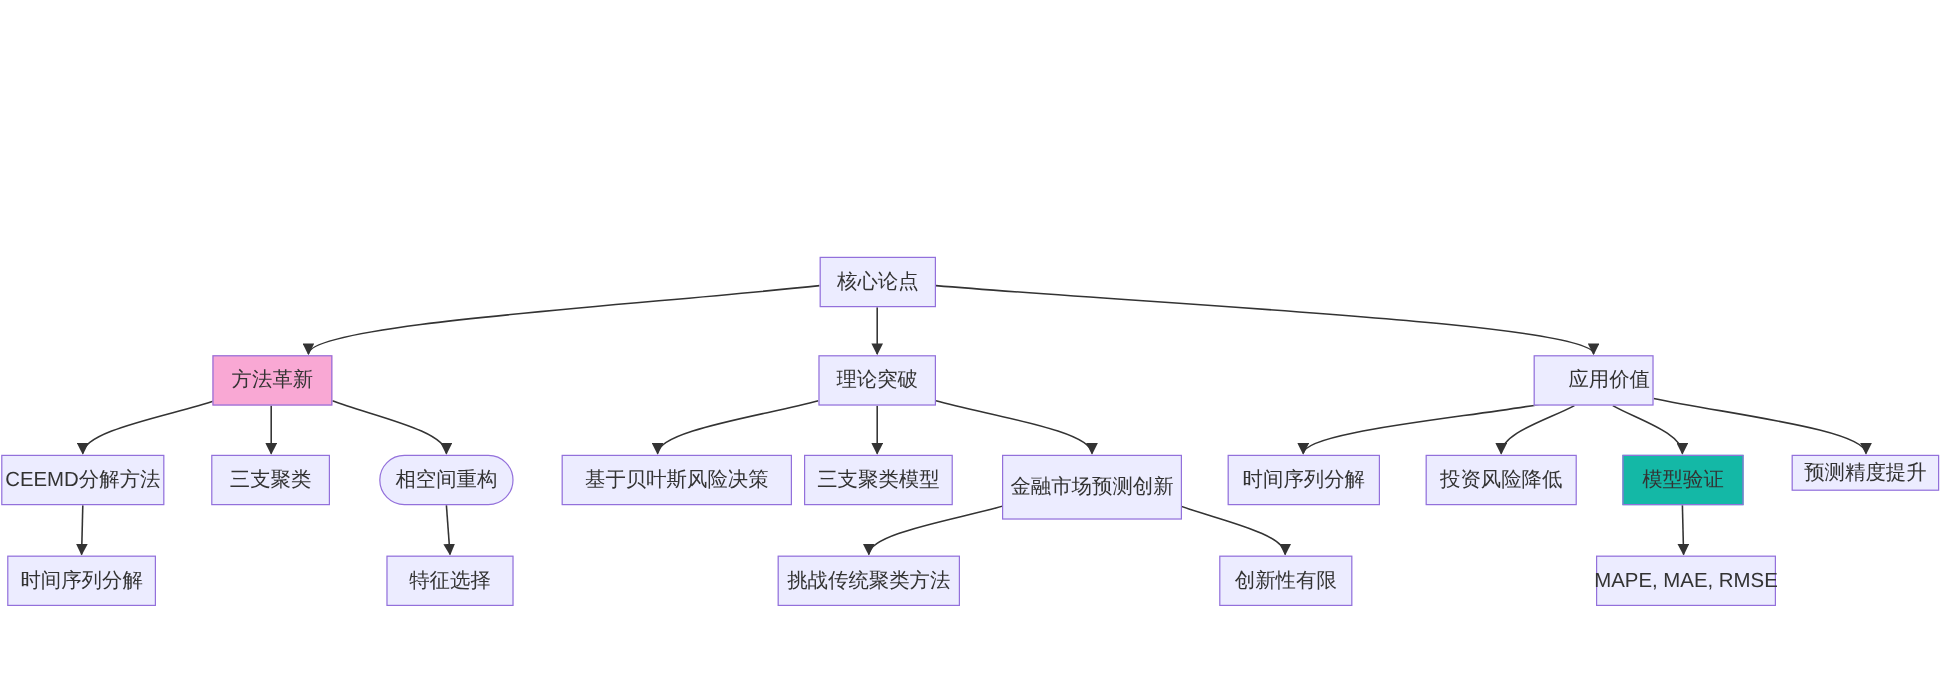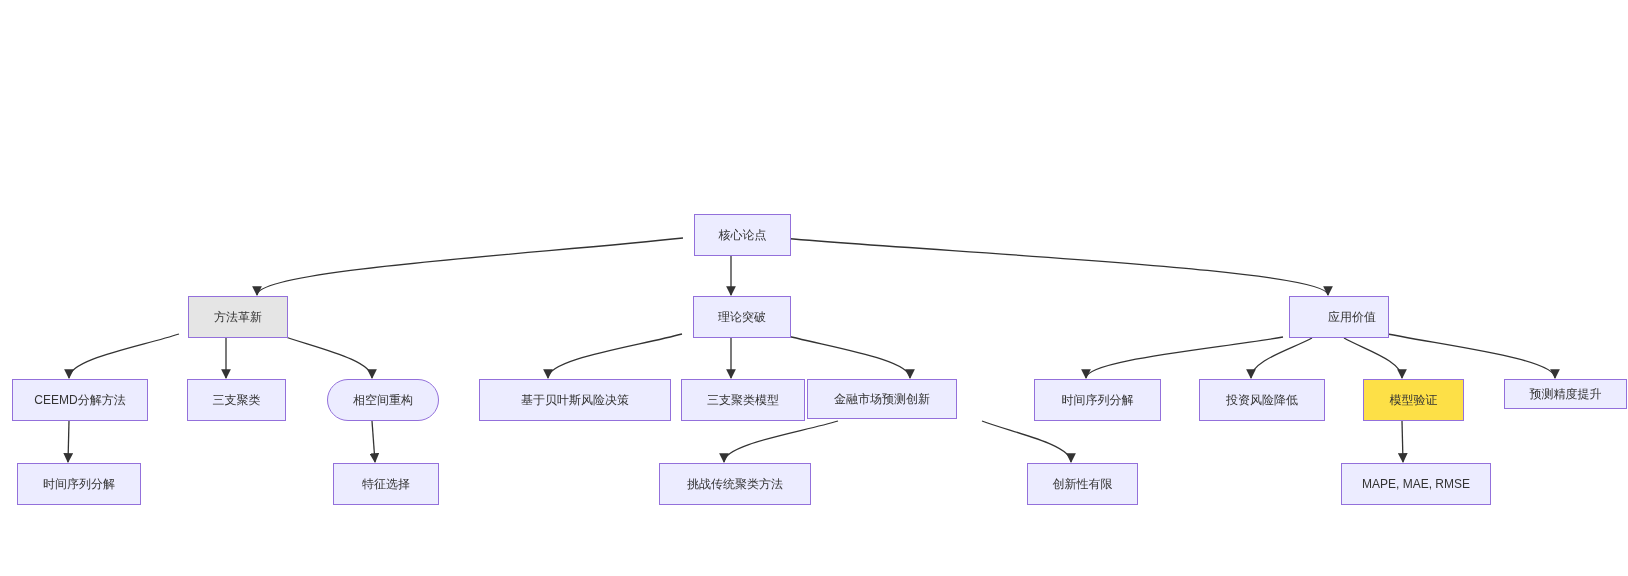--- a/index.html
+++ b/index.html
@@ -31,24 +31,23 @@
   .node {
     position: absolute;
     box-sizing: border-box;
     background: #ECECFF;
     border: 1px solid #9370DB;
     display: flex;
     align-items: center;
     justify-content: center;
     text-align: center;
     color: #333333;
-    font-size: 12px;
+    font-size: 17px;
     line-height: 1.2;
     white-space: nowrap;
-    margin-left: 11px;
   }
 </style>
 </head>
 <body>
 
 <div id="canvas" style="width: 1628px; height: 576px; background: rgb(255, 255, 255);">
   <svg id="edge-layer" xmlns="http://www.w3.org/2000/svg" viewBox="0 0 1628 576">
     <defs>
       <marker id="arrow" viewBox="0 0 10 10" refX="9" refY="5" markerWidth="7.5" markerHeight="7.5" orient="auto-start-reverse">
         <path d="M0,0 L10,5 L0,10 z" fill="#333333"></path>
@@ -72,21 +71,21 @@
         <path d="M372,421 L375,462" class="edge" stroke="#333333" marker-end="url(#arrow)"></path>
         <path d="M838,421 C798.1,432.8 724.0,444.1 724,462" class="edge" stroke="#333333" marker-end="url(#arrow)"></path>
         <path d="M982,421 C1013.1,432.8 1071.0,444.1 1071,462" class="edge" stroke="#333333" marker-end="url(#arrow)"></path>
         <path d="M1402,421 L1403,462" class="edge" stroke="#333333" marker-end="url(#arrow)"></path>
       </g>
   </svg>
   <div id="node-group">
       <div class="node" style="left: 683px; top: 214px; width: 97px; height: 42px; background: rgb(236, 236, 255); border-color: rgb(147, 112, 219); color: rgb(51, 51, 51);">
         <span>核心论点</span>
       </div>
-      <div class="node" style="left: 177px; top: 296px; width: 100px; height: 42px; background: #e5e5e5; border-color: rgb(147, 112, 219); color: rgb(51, 51, 51);">
+      <div class="node" style="left: 177px; top: 296px; width: 100px; height: 42px; background: #f9a8d4; border-color: rgb(147, 112, 219); color: rgb(51, 51, 51);">
         <span>方法革新</span>
       </div>
       <div class="node" style="left: 682px; top: 296px; width: 98px; height: 42px; background: rgb(236, 236, 255); border-color: rgb(147, 112, 219); color: rgb(51, 51, 51); text-align: center;">
         <span>理论突破</span>
       </div>
       <div class="node" style="left: 1278px; top: 296px; width: 100px; height: 42px; background: rgb(236, 236, 255); border-color: rgb(147, 112, 219); color: rgb(51, 51, 51); padding-left: 26px;">
         <span>应用价值</span>
       </div>
       <div class="node" style="left: 1px; top: 379px; width: 136px; height: 42px; background: rgb(236, 236, 255); border-color: rgb(147, 112, 219); color: rgb(51, 51, 51);">
         <span>CEEMD分解方法</span>
@@ -96,30 +95,30 @@
       </div>
       <div class="node" style="left: 316px; top: 379px; width: 112px; height: 42px; background: rgb(236, 236, 255); border-color: rgb(147, 112, 219); color: rgb(51, 51, 51); border-radius: 21px;">
         <span>相空间重构</span>
       </div>
       <div class="node" style="left: 468px; top: 379px; width: 192px; height: 42px; background: rgb(236, 236, 255); border-color: rgb(147, 112, 219); color: rgb(51, 51, 51);">
         <span>基于贝叶斯风险决策</span>
       </div>
       <div class="node" style="left: 670px; top: 379px; width: 124px; height: 42px; background: rgb(236, 236, 255); border-color: rgb(147, 112, 219); color: rgb(51, 51, 51); font-family: Liberation Serif, serif;">
         <span>三支聚类模型</span>
       </div>
-      <div class="node" style="left: 796px; top: 379px; width: 150px; height: 40px; background: rgb(236, 236, 255); border-color: rgb(147, 112, 219); color: rgb(51, 51, 51);">
+      <div class="node" style="left: 835px; top: 379px; width: 150px; height: 54px; background: rgb(236, 236, 255); border-color: rgb(147, 112, 219); color: rgb(51, 51, 51);">
         <span>金融市场预测创新</span>
       </div>
       <div class="node" style="left: 1023px; top: 379px; width: 127px; height: 42px; background: rgb(236, 236, 255); border-color: rgb(147, 112, 219); color: rgb(51, 51, 51);">
         <span>时间序列分解</span>
       </div>
       <div class="node" style="left: 1188px; top: 379px; width: 126px; height: 42px; background: rgb(236, 236, 255); border-color: rgb(147, 112, 219); color: rgb(51, 51, 51);">
         <span>投资风险降低</span>
       </div>
-      <div class="node" style="left: 1352px; top: 379px; width: 101px; height: 42px; background: #fde047; border-color: rgb(147, 112, 219); color: rgb(51, 51, 51);">
+      <div class="node" style="left: 1352px; top: 379px; width: 101px; height: 42px; background: #14b8a6; border-color: rgb(147, 112, 219); color: rgb(51, 51, 51);">
         <span>模型验证</span>
       </div>
       <div class="node" style="left: 1493px; top: 379px; width: 123px; height: 30px; background: rgb(236, 236, 255); border-color: rgb(147, 112, 219); color: rgb(51, 51, 51);">
         <span>预测精度提升</span>
       </div>
       <div class="node" style="left: 6px; top: 463px; width: 124px; height: 42px; background: rgb(236, 236, 255); border-color: rgb(147, 112, 219); color: rgb(51, 51, 51);">
         <span>时间序列分解</span>
       </div>
       <div class="node" style="left: 322px; top: 463px; width: 106px; height: 42px; background: rgb(236, 236, 255); border-color: rgb(147, 112, 219); color: rgb(51, 51, 51);">
         <span>特征选择</span>

